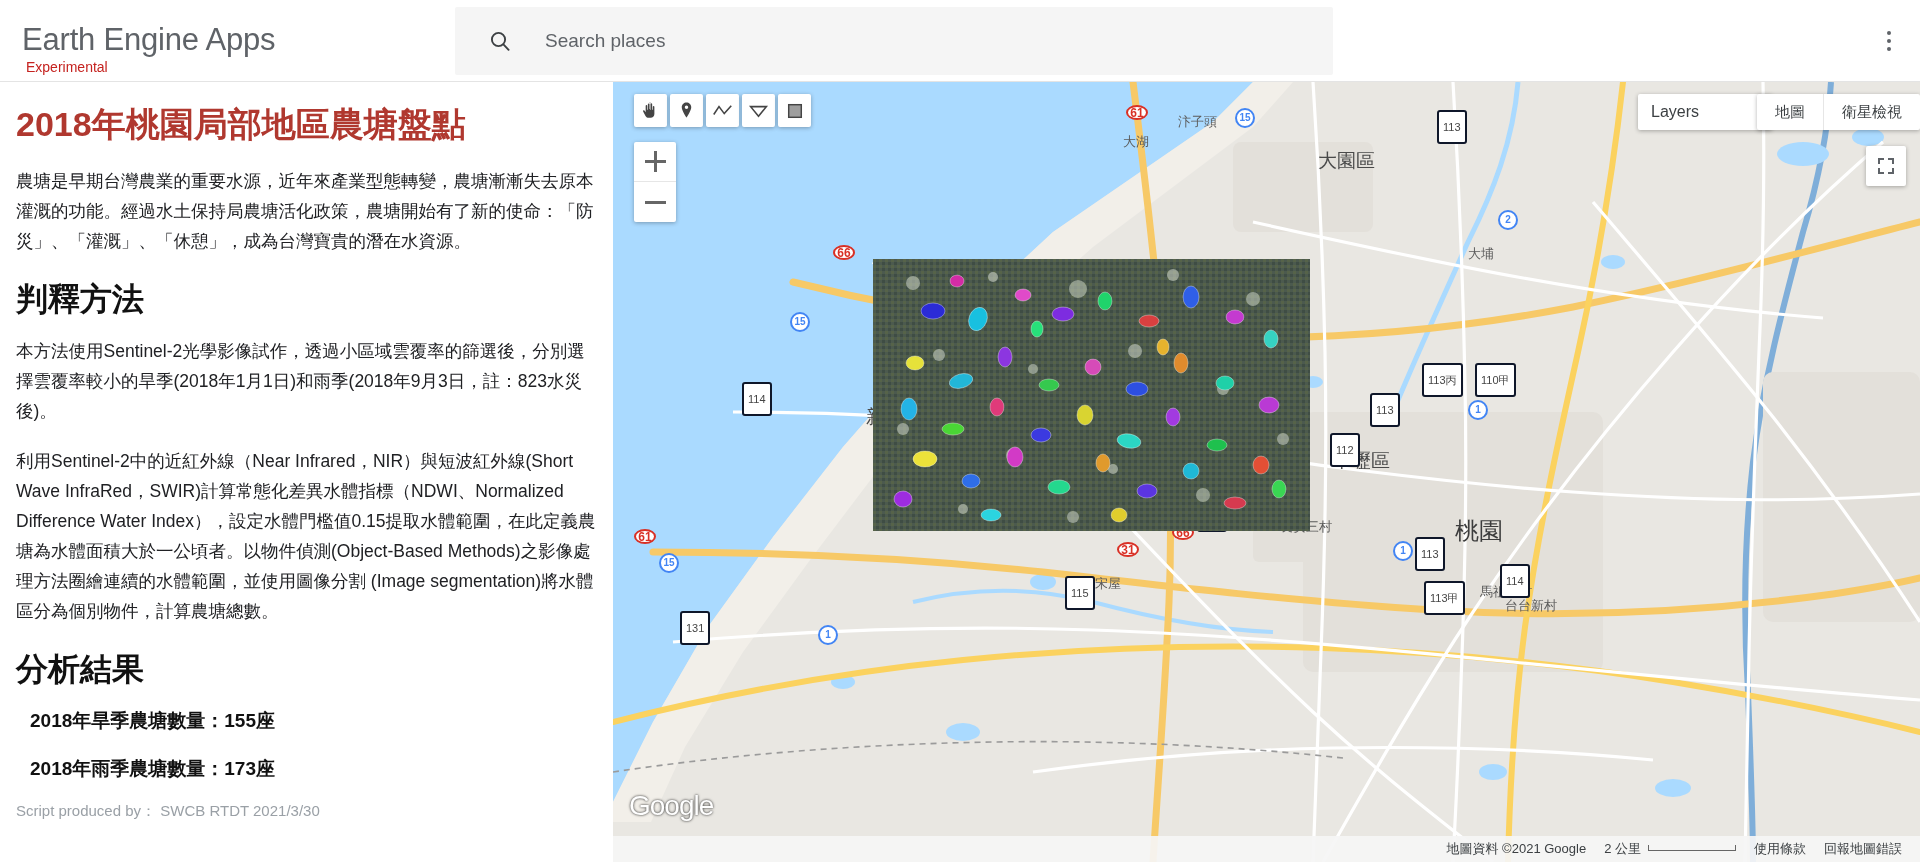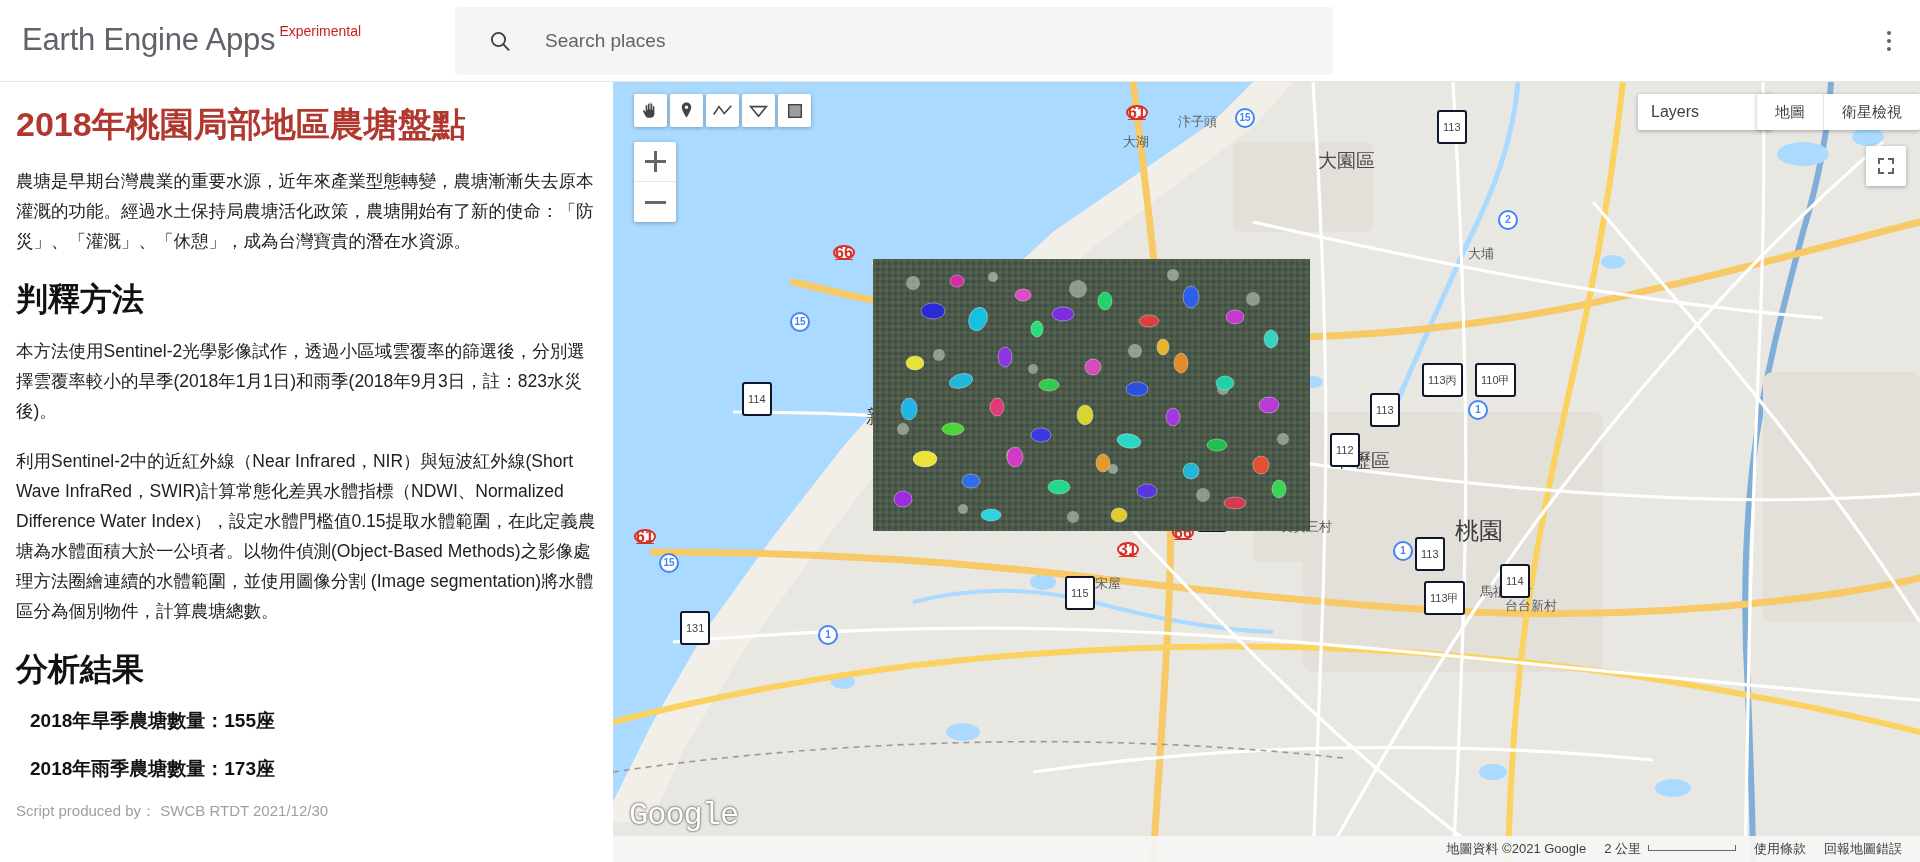--- a/index.html
+++ b/index.html
@@ -10,21 +10,21 @@
   }
 
   
   #header {
     position: absolute; left: 0; top: 0; width: 1920px; height: 82px;
     background: #fff; border-bottom: 1px solid #e4e4e4;
     display: flex; align-items: center;
   }
   #brand {
     display: flex; align-items: flex-start;
-    margin-left: 22px; height: 82px; padding-top: 22px;
+    margin-left: 22px; height: 82px; padding-top: 22px; flex-direction: column;
   }
   #brand-title {
     font-size: 31px; color: #5f6368; font-weight: 400;
     letter-spacing: -0.2px; line-height: 36px; white-space: nowrap;
   }
   #brand-badge {
     font-size: 14px; color: #c5221f; margin-left: 4px;
     line-height: 16px; white-space: nowrap; margin-top: 1px;
   }
   #searchbar {
@@ -140,43 +140,43 @@
   #map-bottom .seg { margin-right: 18px; white-space: nowrap; }
   #map-bottom .lnk { margin-right: 18px; white-space: nowrap; cursor: pointer; }
   #scalebar {
     display: inline-flex; align-items: center; margin-right: 18px;
   }
   #scalebar .bar {
     width: 88px; height: 6px; border: 1px solid #666; border-top: none;
     margin-left: 7px; margin-top: -2px;
   }
   #google-logo {
-    position: absolute; left: 16px; bottom: 28px; z-index: 45;
-    font-family: Liberation Mono, monospace; font-size: 32px;
+    position: absolute; left: 16px; bottom: 40px; z-index: 45;
+    font-family: Liberation Sans, sans-serif; font-size: 28px;
     color: #fff; letter-spacing: -1px;
     text-shadow: 0 0 3px rgba(0,0,0,0.55), 0 0 2px rgba(0,0,0,0.5);
     font-weight: 500;
   }
 
   
   .mlabel {
     position: absolute; font-size: 13px; color: #5b5b5b;
     white-space: nowrap; z-index: 20; pointer-events: none;
   }
   .mlabel.city { font-size: 19px; color: #4a4a4a; }
   .mlabel.big { font-size: 24px; color: #3c3c3c; }
   .shield {
     position: absolute; z-index: 21; font-size: 11px; color: #444;
     background: #fff; border: 2px solid #0f172a; border-radius: 3px;
     padding: 9px 4px; white-space: nowrap; line-height: 12px;
   }
   .shield.red {
     border-radius: 50%; border: 2px solid #d93025; color: #d93025;
     width: 22px; height: 15px; display: flex; align-items: center;
-    justify-content: center; padding: 0; font-weight: 600; font-size: 16px; text-decoration: underline;
+    justify-content: center; padding: 0; font-weight: 600; font-size: 12px;
   }
   .shield.blue {
     border-radius: 50%; border: 2px solid #4285f4; color: #4285f4;
     width: 20px; height: 20px; display: flex; align-items: center;
     justify-content: center; padding: 0; font-weight: 600; font-size: 10px;
   }
 
   
   #ee-overlay {
     position: absolute; left: 260px; top: 177px; width: 437px; height: 272px;
@@ -211,21 +211,21 @@
 
 <div id="left-panel">
   <div id="panel-title">2018年桃園局部地區農塘盤點</div>
   <p class="para">農塘是早期台灣農業的重要水源，近年來產業型態轉變，農塘漸漸失去原本灌溉的功能。經過水土保持局農塘活化政策，農塘開始有了新的使命：「防災」、「灌溉」、「休憩」，成為台灣寶貴的潛在水資源。</p>
   <h2 class="section-head">判釋方法</h2>
   <p class="para">本方法使用Sentinel-2光學影像試作，透過小區域雲覆率的篩選後，分別選擇雲覆率較小的旱季(2018年1月1日)和雨季(2018年9月3日，註：823水災後)。</p>
   <p class="para">利用Sentinel-2中的近紅外線（Near Infrared，NIR）與短波紅外線(Short Wave InfraRed，SWIR)計算常態化差異水體指標（NDWI、Normalized Difference Water Index），設定水體門檻值0.15提取水體範圍，在此定義農塘為水體面積大於一公頃者。以物件偵測(Object-Based Methods)之影像處理方法圈繪連續的水體範圍，並使用圖像分割 (Image segmentation)將水體區分為個別物件，計算農塘總數。</p>
   <h2 class="section-head">分析結果</h2>
   <div class="result-line">2018年旱季農塘數量：155座</div>
   <div class="result-line">2018年雨季農塘數量：173座</div>
-  <div id="script-credit">Script produced by： SWCB RTDT 2021/12/30</div>
+  <div id="script-credit">Script produced by： SWCB RTDT 2021/3/30</div>
 </div>
 
 <div id="map">
 
   <svg id="map-canvas" viewBox="0 0 1307 780" preserveAspectRatio="none">
     <rect x="0" y="0" width="1307" height="780" fill="#e9e7e2"></rect>
 
     <path d="M0,0 L640,0 L600,40 L520,95 L440,150 L370,215 L300,285 L230,365 L160,455 L95,545 L40,640 L0,720 Z" fill="#aadaff"></path>
 
     <path d="M640,0 L680,0 L640,45 L560,105 L480,165 L405,232 L335,305 L265,388 L197,478 L130,570 L72,665 L38,740 L0,740 L0,720 L40,640 L95,545 L160,455 L230,365 L300,285 L370,215 L440,150 L520,95 L600,40 Z" fill="#f2efe9"></path>

